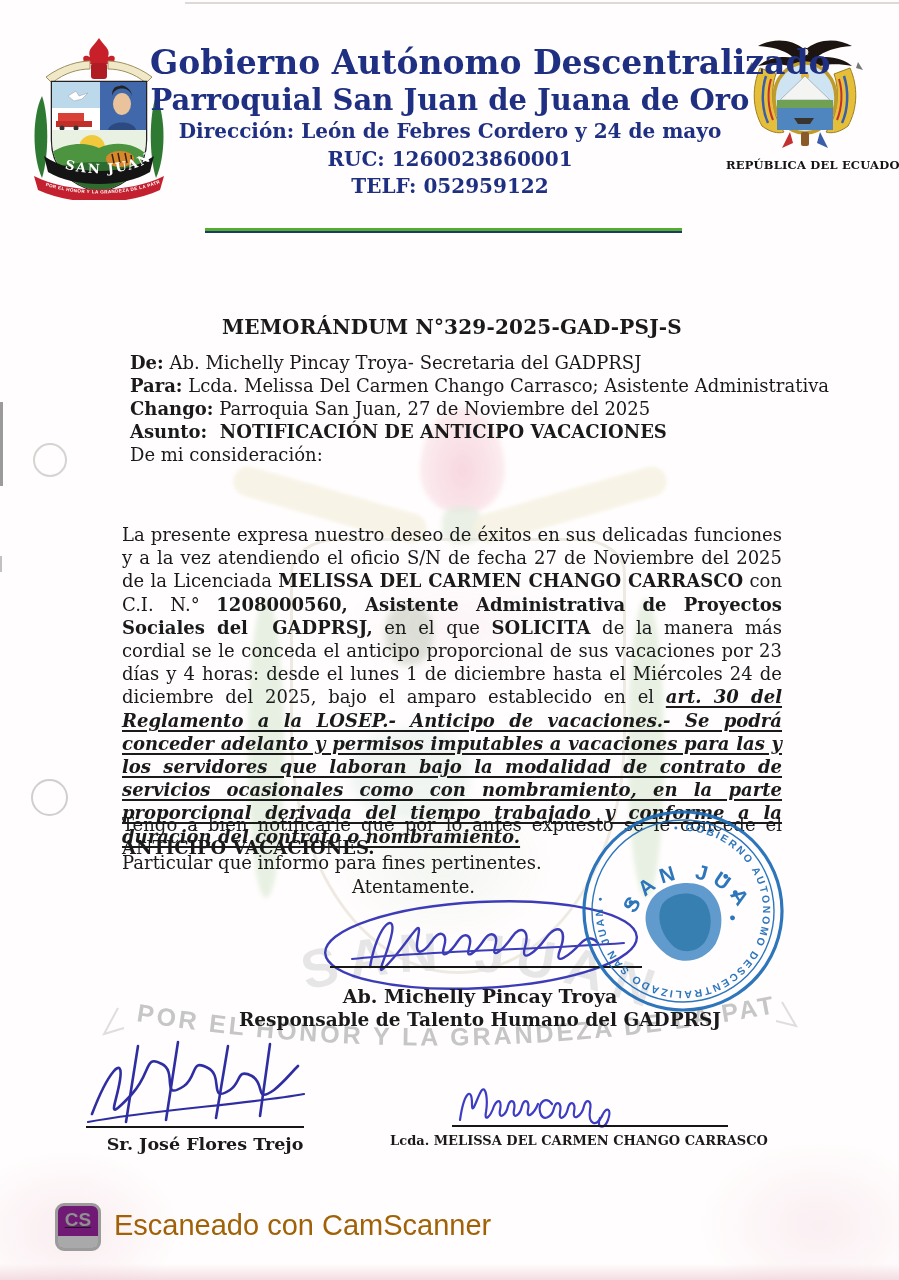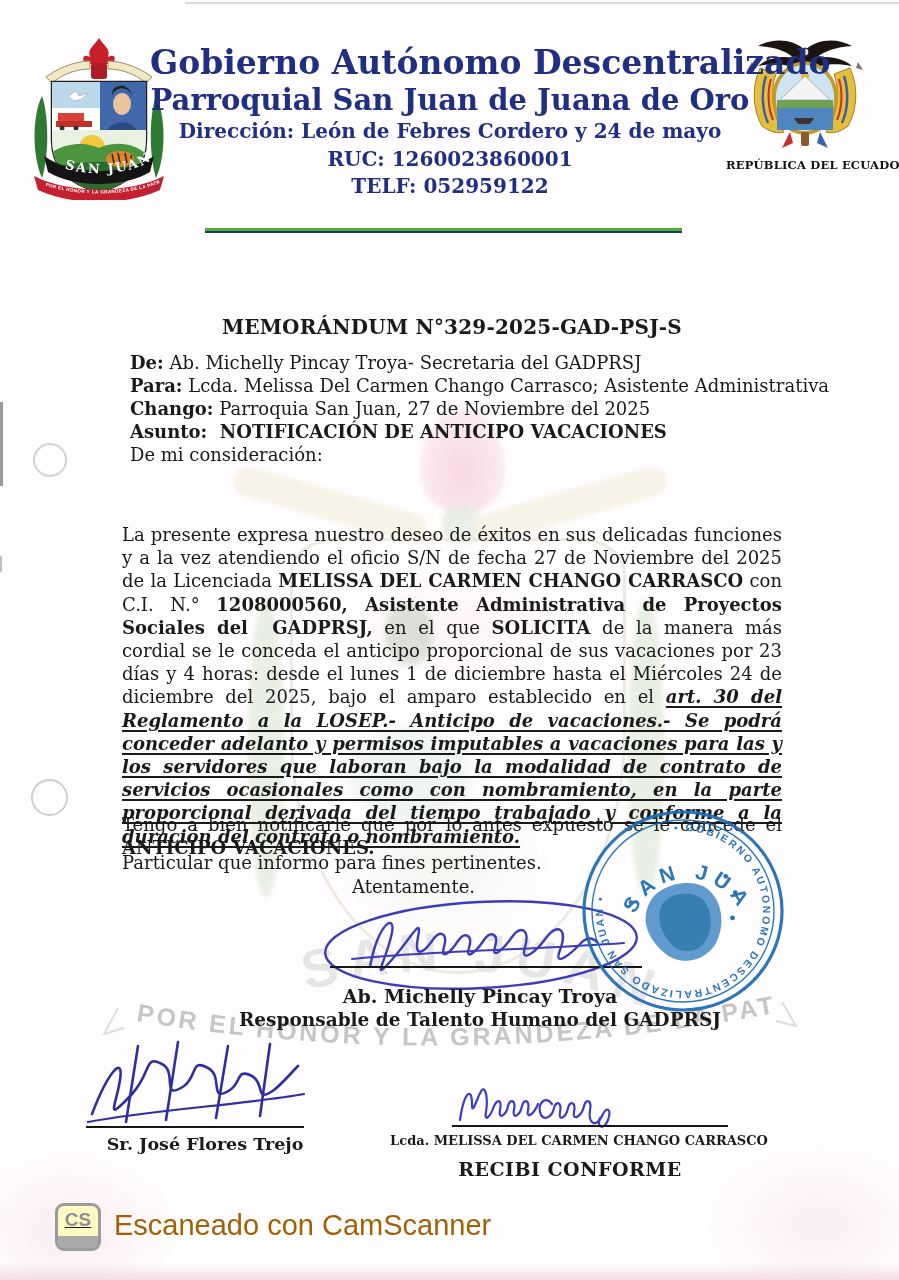--- a/index.html
+++ b/index.html
@@ -63,21 +63,21 @@
   .motto-arc{position:absolute;left:0;top:988px;width:899px;height:96px;z-index:1;}
   .sig-left{position:absolute;left:80px;top:1038px;z-index:3;}
   .sig-left-line{position:absolute;left:86px;top:1126px;width:218px;height:2px;background:#161616;z-index:3;}
   .sig-right{position:absolute;left:452px;top:1076px;z-index:3;}
   .sig-right-line{position:absolute;left:452px;top:1125px;width:276px;height:2px;background:#161616;z-index:3;}
   .appr-name-l{position:absolute;left:95px;top:1134px;width:220px;text-align:center;font-size:17.5px;font-weight:bold;z-index:2;white-space:nowrap;}
   .appr-cap-l{position:absolute;left:95px;top:1158px;width:220px;text-align:center;font-size:19px;font-weight:bold;letter-spacing:.5px;z-index:2;}
   .appr-name-r{position:absolute;left:374px;top:1133px;width:410px;text-align:center;font-size:13px;font-weight:bold;z-index:2;white-space:nowrap;}
   .appr-cap-r{position:absolute;left:440px;top:1158px;width:260px;text-align:center;font-size:19px;font-weight:bold;letter-spacing:.5px;z-index:2;}
   
-  .cs-icon{position:absolute;left:55px;top:1203px;width:46px;height:48px;border:3px solid #9b9b9b;border-radius:9px;box-sizing:border-box;z-index:2;background:#fef9c3;text-decoration:underline;}
+  .cs-icon{position:absolute;left:55px;top:1203px;width:46px;height:48px;border:3px solid #9b9b9b;border-radius:9px;box-sizing:border-box;z-index:2;background:#701a75;text-decoration:underline;}
   .cs-icon .cs-txt{display:block;text-align:center;font-family:"Liberation Sans",sans-serif;font-weight:bold;font-size:19px;color:#8f8f8f;line-height:28px;}
   .cs-icon .cs-bar{position:absolute;left:0;bottom:0;width:100%;height:12px;background:#a9a9a9;border-radius:0 0 5px 5px;}
   .scanner-text{position:absolute;left:114px;top:1209px;font-family:"Liberation Sans",sans-serif;font-size:29px;color:#a16207;z-index:2;white-space:nowrap;}
 </style>
 </head>
 <body>
 
 <div class="page">
 
   <div class="top-scan-line"></div>
@@ -263,21 +263,20 @@
 
   <svg class="sig-right" width="190" height="52" viewBox="0 0 190 52">
     <g stroke="#3c3cc4" fill="none" stroke-width="2.2" stroke-linecap="round">
       <path d="M8,44 C12,16 20,10 20,28 C20,42 26,18 30,14 C34,10 36,24 34,36 C32,46 38,42 42,30 C46,22 50,24 48,34 C46,44 54,40 56,30 C58,22 64,24 62,34 C60,44 68,40 70,30 C72,22 78,24 76,34 C74,44 82,38 86,28"></path>
       <path d="M100,28 C94,20 86,26 88,36 C90,46 100,42 102,32 C104,24 110,26 108,36 C106,46 114,42 116,32 C118,24 124,26 122,36 C120,46 130,40 132,30 C134,22 140,24 138,34 C136,48 144,52 150,40"></path>
       <path d="M150,40 C154,30 160,32 156,44 C152,54 144,52 148,42"></path>
     </g>
   </svg>
   <div class="sig-right-line"></div>
   <div class="appr-name-r">Lcda. MELISSA DEL CARMEN CHANGO CARRASCO</div>
-  <div class="appr-cap-r">RECIBI CONFORME</div>
 
   <div class="cs-icon">
     <span class="cs-txt">CS</span>
     <span class="cs-bar"></span>
   </div>
   <div class="scanner-text">Escaneado con CamScanner</div>
 
 </div>
 
 </body></html>

